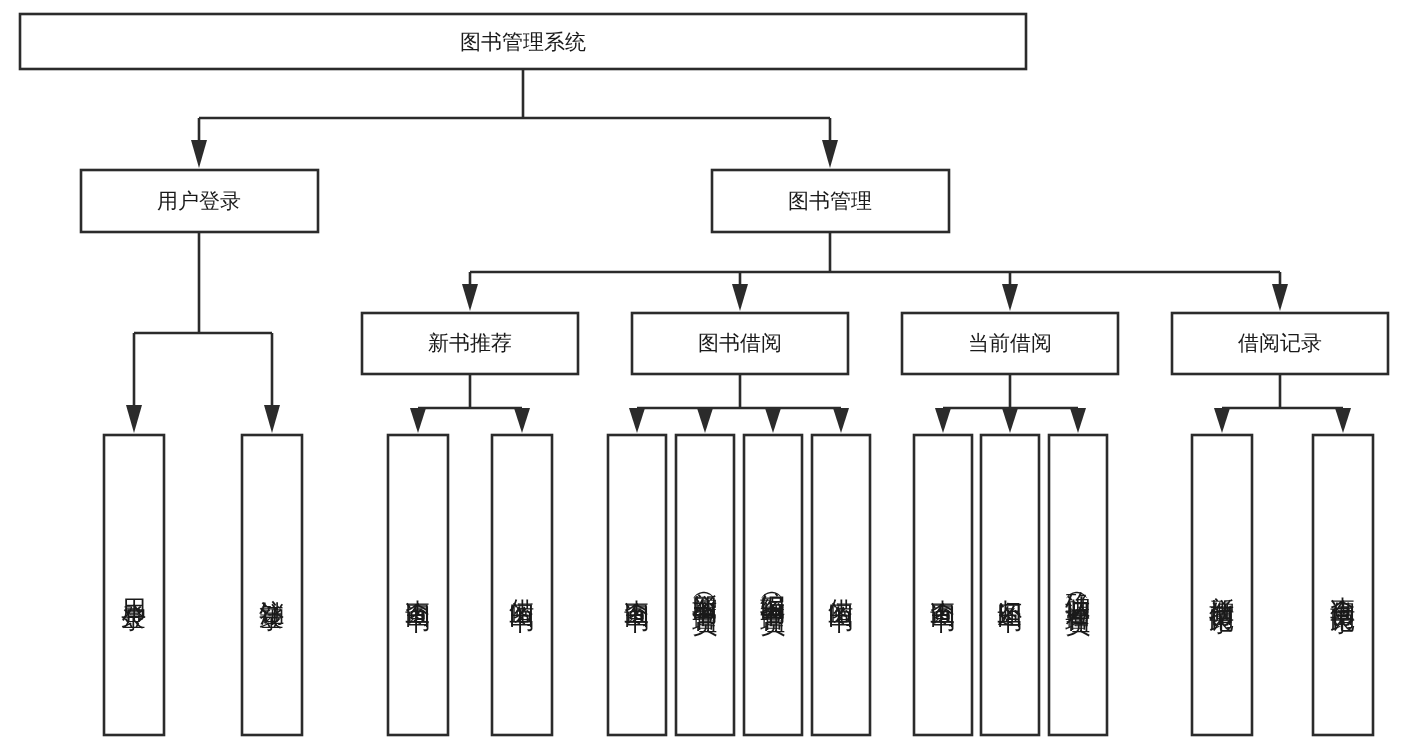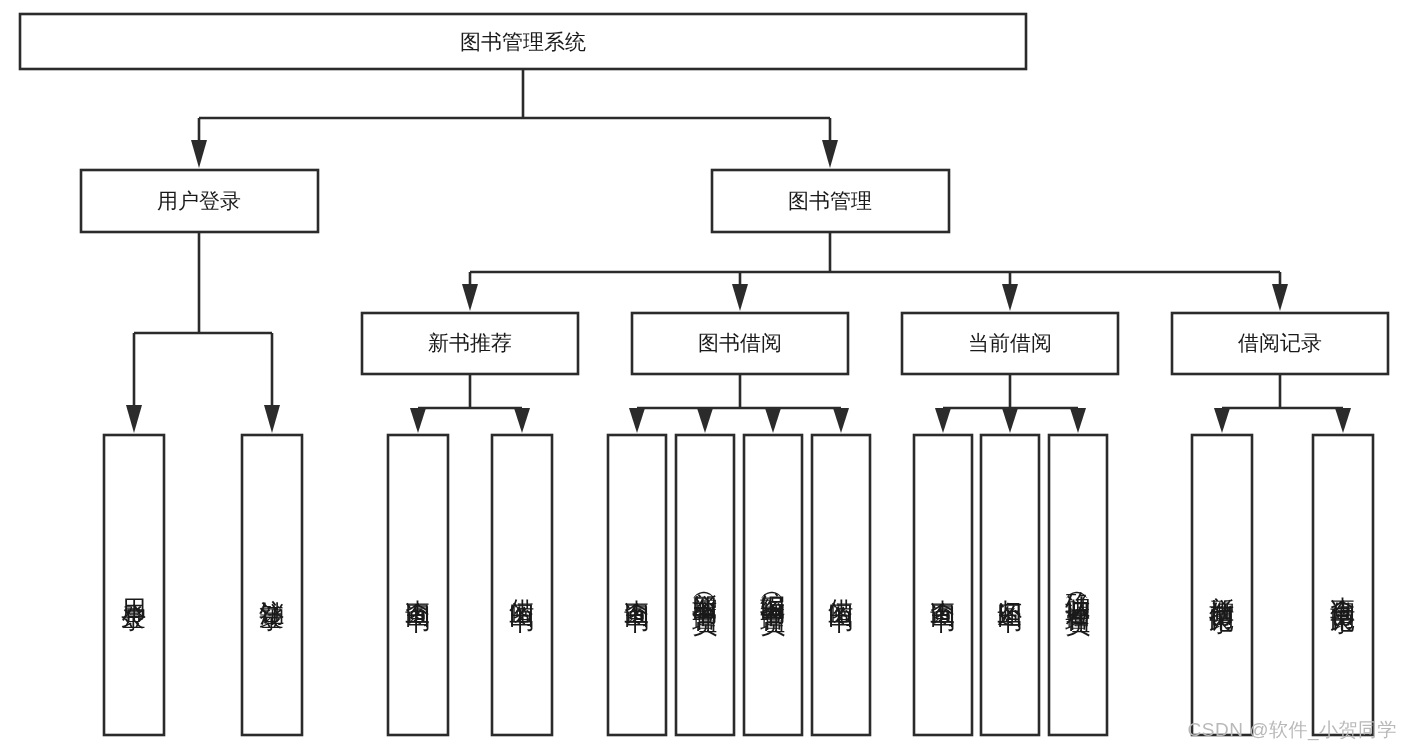--- a/index.html
+++ b/index.html
@@ -199,14 +199,13 @@
   <div class="leaf-label" style="left:744px; top:435px; width:58px; height:300px;">编辑图书（管理员）</div>
   <div class="leaf-label" style="left:812px; top:435px; width:58px; height:300px;">借阅图书</div>
 
   <div class="leaf-label" style="left:914px; top:435px; width:58px; height:300px;">查询图书</div>
   <div class="leaf-label" style="left:981px; top:435px; width:58px; height:300px;">归还图书</div>
   <div class="leaf-label" style="left:1049px; top:435px; width:58px; height:300px;">确认归还（管理员）</div>
 
   <div class="leaf-label" style="left:1192px; top:435px; width:60px; height:300px;">新增借阅记录</div>
   <div class="leaf-label" style="left:1313px; top:435px; width:60px; height:300px;">查询借阅记录</div>
 
-  <div class="watermark">CSDN @软件_小贺同学</div>
 </div>
 
 </body></html>

